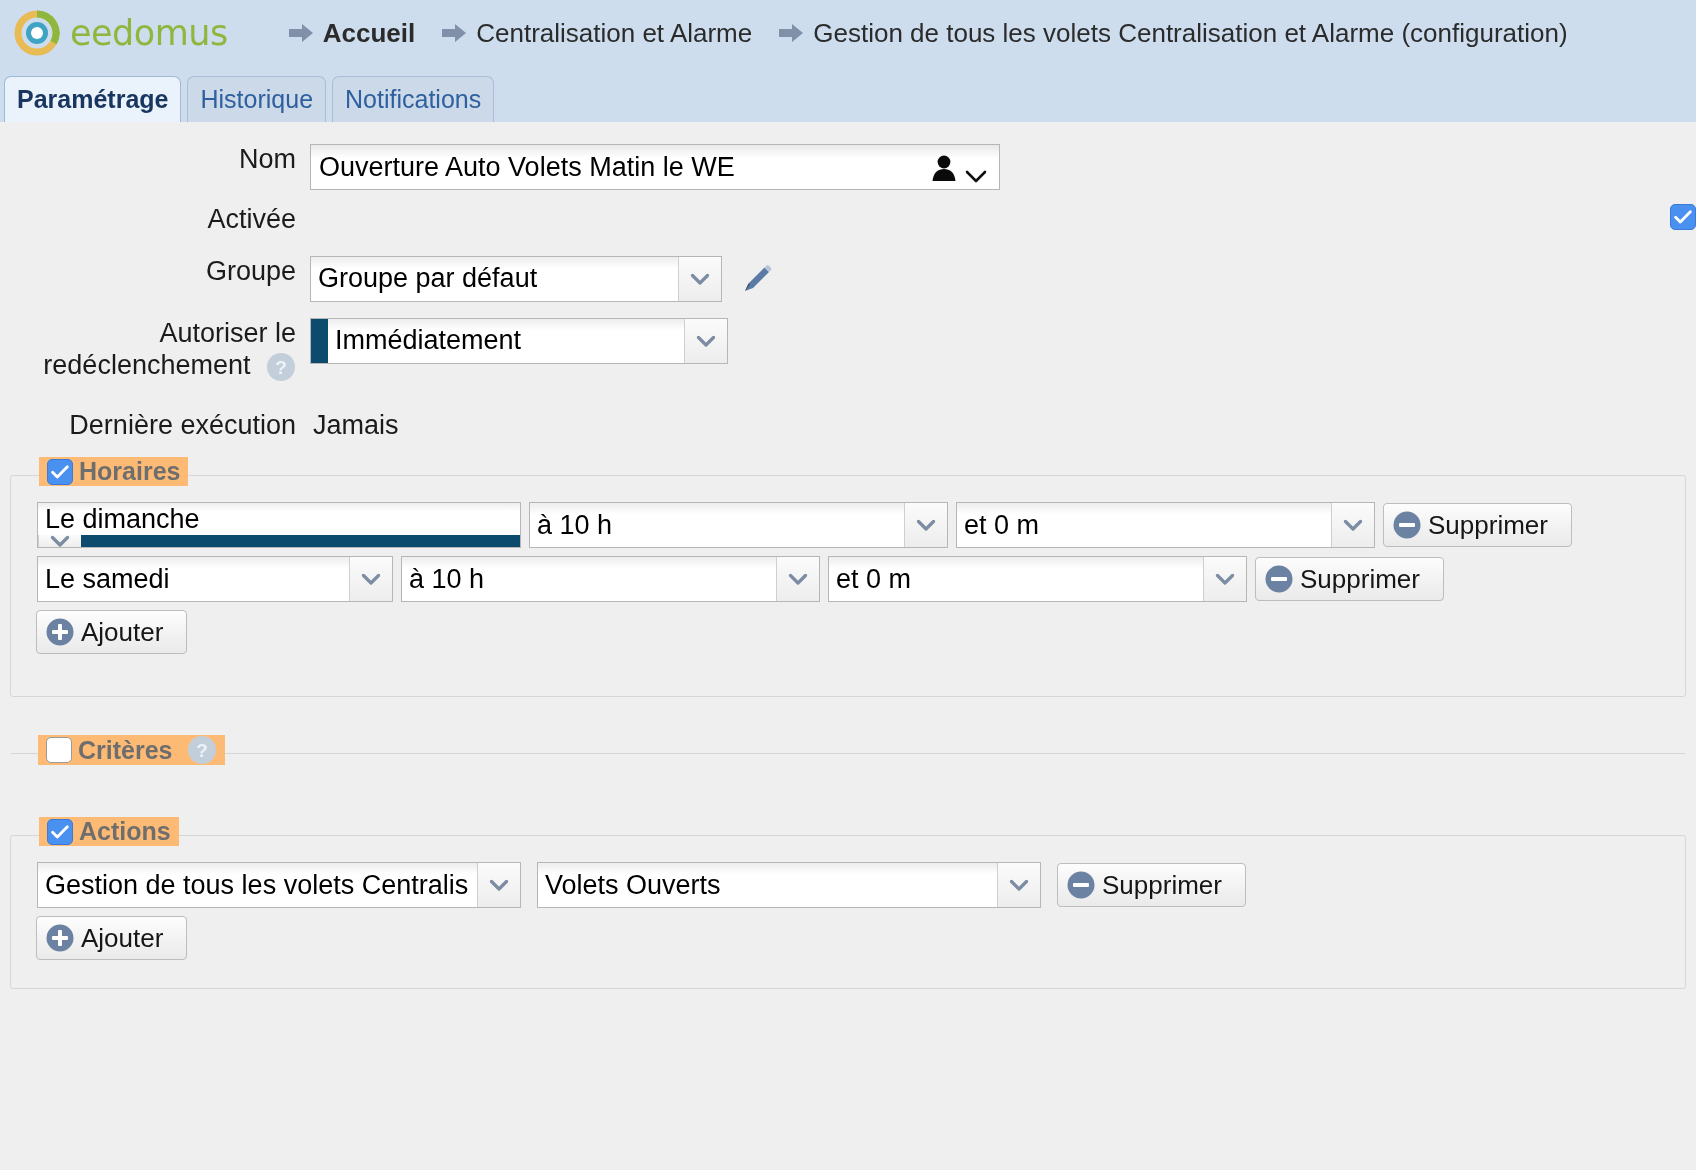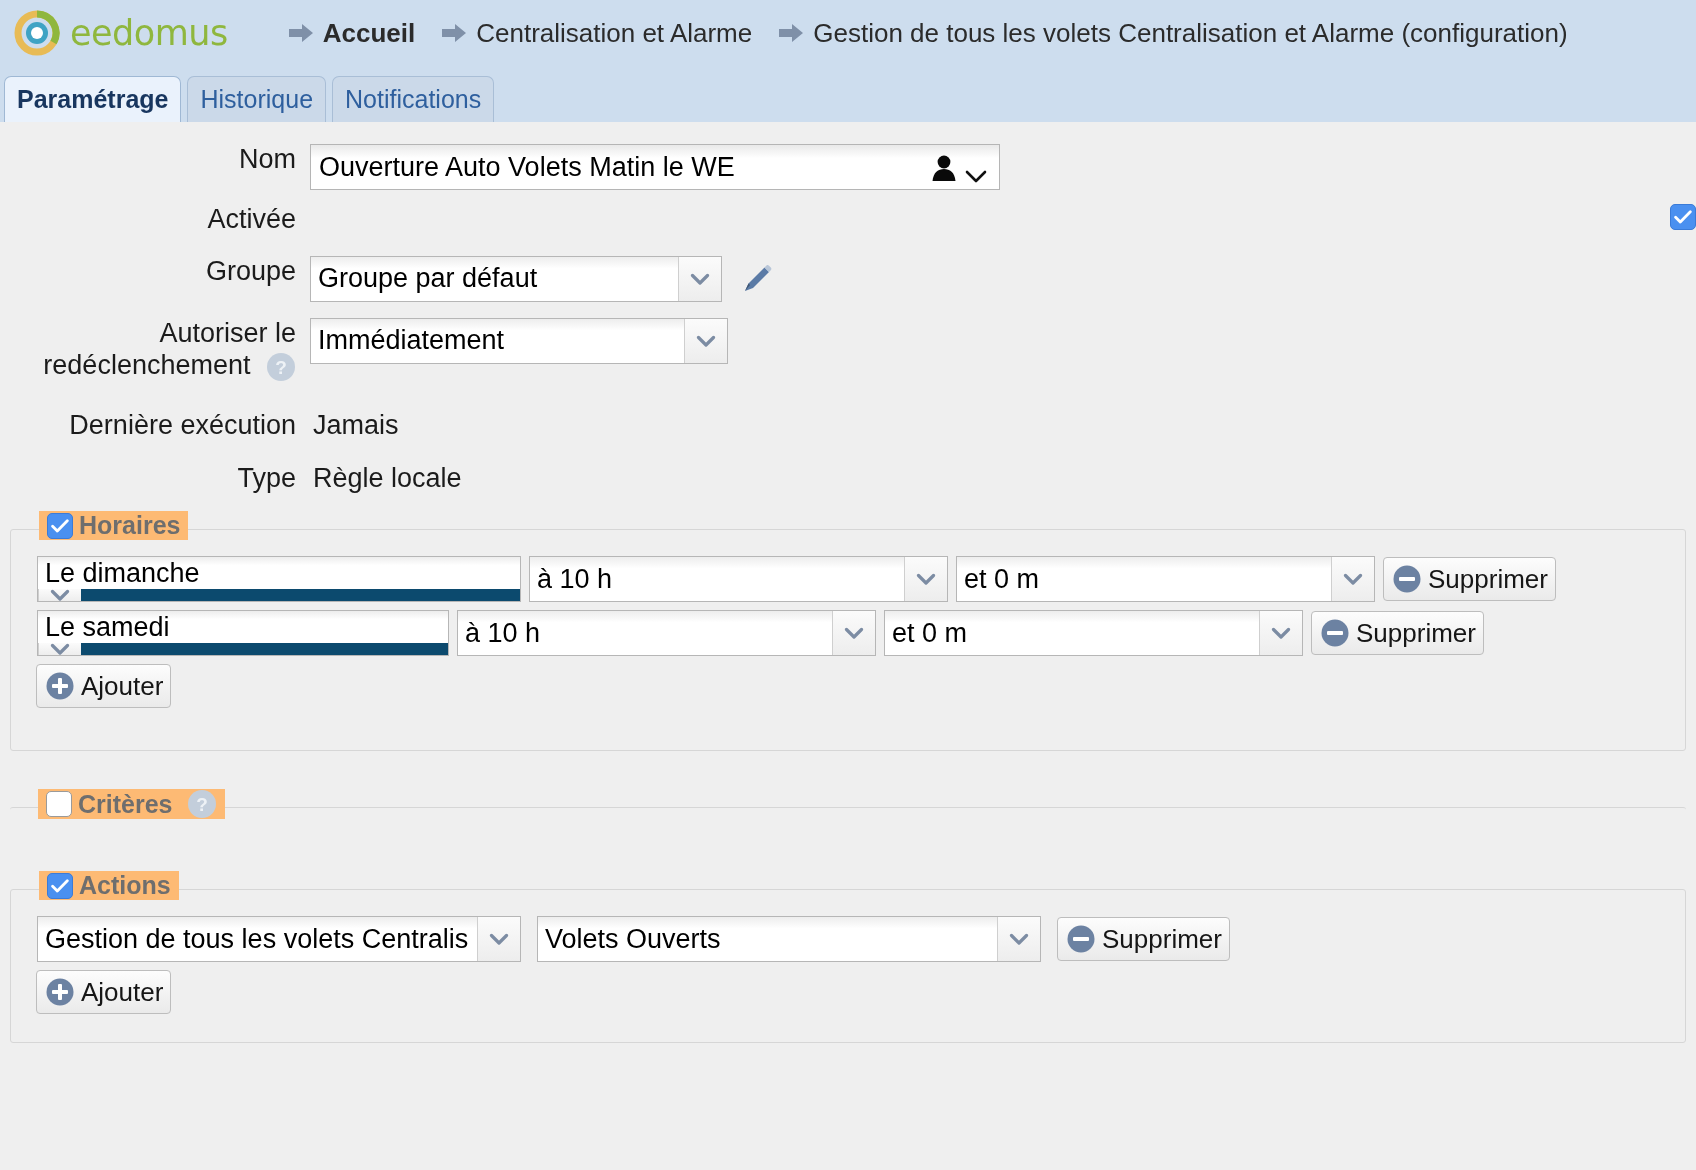--- a/index.html
+++ b/index.html
@@ -270,21 +270,21 @@
     margin-bottom: 8px;
   }
 
   
   .btn {
     height: 44px;
     box-sizing: border-box;
     display: inline-flex;
     align-items: center;
     gap: 6px;
-    padding: 0 7px 0 8px;
+    padding: 0 23px 0 8px;
     border: 1px solid #bdbdbd;
     border-radius: 4px;
     background: linear-gradient(to bottom, #fdfdfd 0%, #f2f2f2 55%, #eaeaea 100%);
     font-size: 26px;
     color: #161616;
     cursor: pointer;
   }
   .btn .cir {
     width: 30px;
     height: 30px;
@@ -409,44 +409,38 @@
       <span>Autoriser le</span><br>
       <span>redéclenchement</span>
       <span class="help-icon">
         <svg width="30" height="30" viewBox="0 0 30 30">
           <circle cx="15" cy="15" r="14" fill="#c3cedb"></circle>
           <text x="15" y="22" text-anchor="middle" font-family="Liberation Sans, sans-serif" font-size="19" font-weight="bold" fill="#eef2f6">?</text>
         </svg>
       </span>
     </div>
     <div class="fvalue">
-      <div class="sel" style="width:418px;">
+      <div class="sel" style="width:418px;padding-left:17px;">
         <div class="sv">Immédiatement</div>
         <div class="sb">
           <svg width="20" height="12" viewBox="0 0 20 12">
               <path d="M2.5 2.5 L10 10 L17.5 2.5" fill="none" stroke="#7c8ca3" stroke-width="3.2" stroke-linecap="round" stroke-linejoin="round"></path>
             </svg>
         </div>
       </div>
     </div>
   </div>
 
   <div class="form-row" style="margin-top:28px;">
     <div class="flabel">Dernière exécution</div>
     <div class="fvalue">
       <span class="static-val">Jamais</span>
     </div>
   </div>
 
-  <div class="form-row" style="margin-top:22px;">
-    <div class="flabel">Type</div>
-    <div class="fvalue">
-      <span class="static-val">Règle locale</span>
-    </div>
-  </div>
 
   <div class="fs" style="margin-top:34px; height:222px;">
     <div class="fs-legend">
       <span class="cbx on">
         <svg width="18" height="14" viewBox="0 0 18 14">
             <path d="M1.6 7.2 L6.3 12 L16.3 1.8" fill="none" stroke="#ffffff" stroke-width="2.8" stroke-linecap="round" stroke-linejoin="round"></path>
           </svg>
       </span>
       <span>Horaires</span>
     </div>
@@ -482,21 +476,21 @@
             <svg width="30" height="30" viewBox="0 0 30 30">
                 <circle cx="15" cy="15" r="13.5" fill="#6c82a2"></circle>
                 <rect x="7" y="13" width="16" height="4" rx="1" fill="#ffffff"></rect>
               </svg>
           </span>
           <span>Supprimer</span>
         </div>
       </div>
 
       <div class="row">
-        <div class="sel" style="width:412px;flex-direction:column;">
+        <div class="sel" style="width:356px;">
           <div class="sv">Le samedi</div>
           <div class="sb">
             <svg width="20" height="12" viewBox="0 0 20 12">
                 <path d="M2.5 2.5 L10 10 L17.5 2.5" fill="none" stroke="#7c8ca3" stroke-width="3.2" stroke-linecap="round" stroke-linejoin="round"></path>
               </svg>
           </div>
         </div>
         <div class="sel" style="width:419px;">
           <div class="sv">à 10 h</div>
           <div class="sb">

